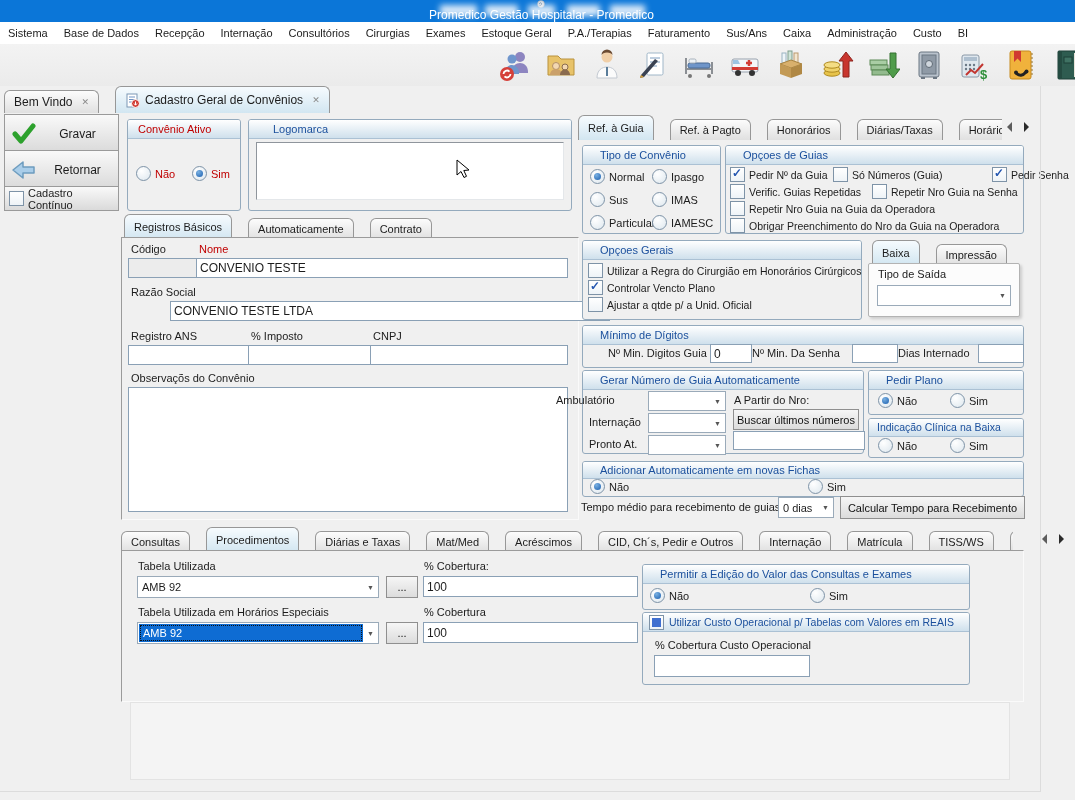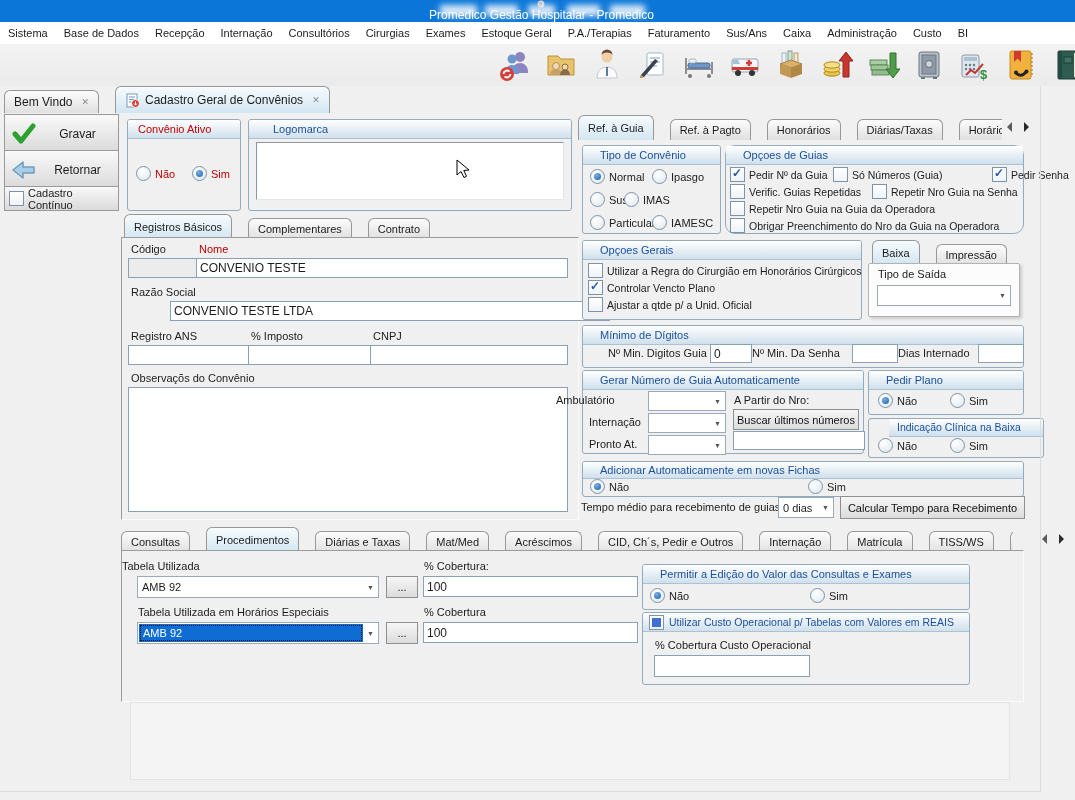--- a/index.html
+++ b/index.html
@@ -263,21 +263,21 @@
   <div class="wbox" style="left:256px;top:142px;width:306px;height:56px;"></div>
   <svg class="abs" style="left:456px;top:159px;" width="14" height="20" viewBox="0 0 14 20">
     <path d="M1 1 L1 16 L5 12.5 L8 18.5 L10.5 17.3 L7.8 11.5 L13 11 Z" fill="#fff" stroke="#000"></path>
   </svg>
 
   <div class="tabstrip" style="left:124px;top:214px;">
     <div class="tab on">
         <span>Registros Básicos</span>
       </div>
     <div class="tab">
-        <span>Complementares</span>
+        <span>Automaticamente</span>
       </div>
     <div class="tab">
         <span>Contrato</span>
       </div>
   </div>
   <div class="spanel" style="left:121px;top:237px;width:456px;height:281px;"></div>
 
   <span class="lab" style="left:131px;top:243px;">Código</span>
   <div class="inp dis" style="left:128px;top:258px;width:90px;height:18px;">
       <span></span>
@@ -338,34 +338,34 @@
       <span>Normal</span>
     </div>
   <div class="row" style="left:652px;top:169px;">
       <span class="rad"></span>
       <span>Ipasgo</span>
     </div>
   <div class="row" style="left:590px;top:192px;">
       <span class="rad"></span>
       <span>Sus</span>
     </div>
-  <div class="row" style="left:624px;top:192px;">
+  <div class="row" style="left:652px;top:192px;">
       <span class="rad"></span>
       <span>IMAS</span>
     </div>
   <div class="row" style="left:590px;top:215px;">
       <span class="rad"></span>
       <span>Particular</span>
     </div>
   <div class="row" style="left:652px;top:215px;">
       <span class="rad"></span>
       <span>IAMESC</span>
     </div>
 
-  <div class="grp" style="left:725px;top:145px;width:297px;height:87px;border-radius:10px;">
+  <div class="grp" style="left:725px;top:145px;width:297px;height:87px;">
     <div class="cap">Opçoes de Guias</div>
   </div>
   <div class="row" style="left:730px;top:167px;font-size:10.5px;">
       <span class="cb on"></span>
       <span>Pedir Nº da Guia</span>
     </div>
   <div class="row" style="left:833px;top:167px;font-size:10.5px;">
       <span class="cb"></span>
       <span>Só Números (Guia)</span>
     </div>
@@ -468,21 +468,21 @@
   </div>
   <div class="row" style="left:878px;top:393px;">
       <span class="rad on"></span>
       <span>Não</span>
     </div>
   <div class="row" style="left:950px;top:393px;">
       <span class="rad"></span>
       <span>Sim</span>
     </div>
 
-  <div class="grp" style="left:868px;top:418px;width:154px;height:38px;padding-left:20px;">
+  <div class="grp" style="left:868px;top:418px;width:154px;height:38px;">
     <div class="cap" style="height:17px;line-height:17px;padding-left:8px;font-size:10.5px;">Indicação Clínica na Baixa</div>
   </div>
   <div class="row" style="left:878px;top:438px;">
       <span class="rad"></span>
       <span>Não</span>
     </div>
   <div class="row" style="left:950px;top:438px;">
       <span class="rad"></span>
       <span>Sim</span>
     </div>
@@ -538,21 +538,21 @@
       </div>
     <div class="tab">
         <span>TISS Impressão</span>
       </div>
   </div>
   <span class="sarr l abs" style="left:1042px;top:534px;"></span>
   <span class="sarr r abs" style="left:1059px;top:534px;"></span>
 
   <div class="spanel" style="left:121px;top:550px;width:901px;height:150px;"></div>
 
-  <span class="lab" style="left:122px;top:560px;">Tabela Utilizada</span>
+  <span class="lab" style="left:138px;top:560px;">Tabela Utilizada</span>
   <div class="combo" style="left:137px;top:576px;width:240px;height:20px;">
       <span class="cval">AMB 92</span>
       <span class="carr">▼</span>
     </div>
   <div class="pbtn" style="left:386px;top:576px;width:30px;height:20px;">
       <span>...</span>
     </div>
   <span class="lab" style="left:424px;top:560px;">% Cobertura:</span>
   <div class="inp" style="left:423px;top:576px;width:207px;height:19px;">
       <span>100</span>

